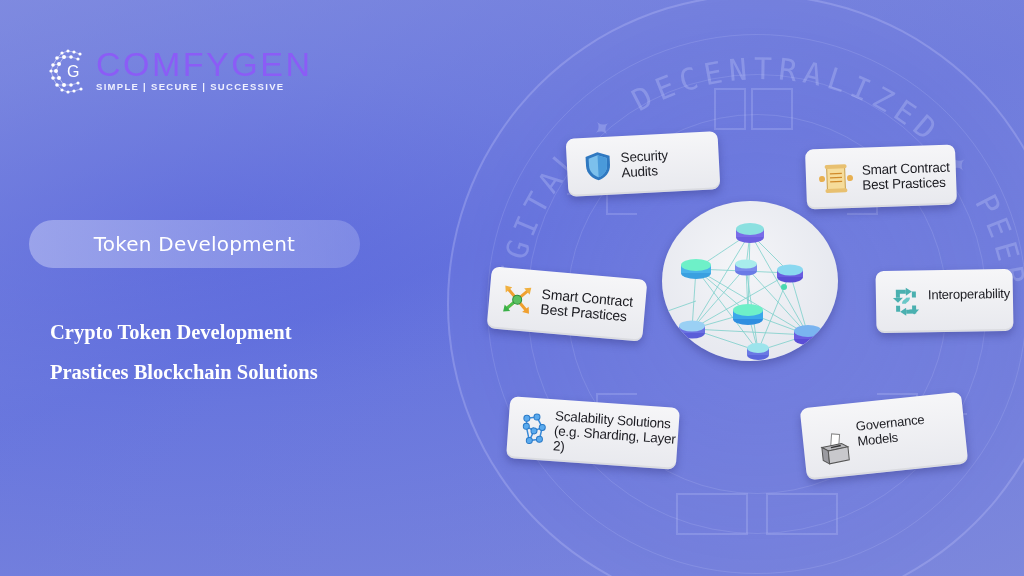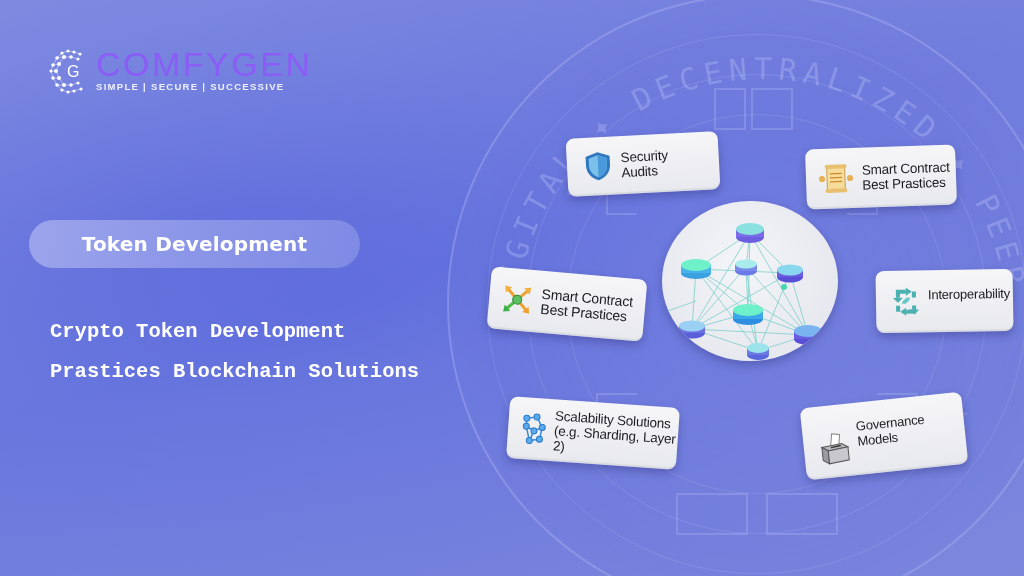--- a/index.html
+++ b/index.html
@@ -38,27 +38,27 @@
     letter-spacing: 1.3px; color: #eef0ff; line-height: 12px; margin-top: 2px;
   }
   
   .pill {
     position: absolute; left: 29px; top: 220px; width: 331px; height: 48px;
     border-radius: 24px;
     background: linear-gradient(90deg, rgba(175,182,240,0.7), rgba(150,160,235,0.55));
     display: flex; align-items: center; justify-content: center;
   }
   .pill span {
-    font-family: "DejaVu Sans", sans-serif; font-weight: 700; font-size: 20px;
+    font-family: "DejaVu Sans", sans-serif; font-weight: 400; font-size: 20px;
     color: #ffffff; letter-spacing: 0.2px;
   }
   
   .headline { position: absolute; left: 50px; top: 312px; }
   .headline div {
-    font-family: Liberation Mono, monospace; font-weight: 700; font-size: 20.5px;
+    font-family: Liberation Serif, serif; font-weight: 700; font-size: 20.5px;
     color: #ffffff; line-height: 40px; white-space: nowrap;
   }
   
   .card {
     position: absolute; background: linear-gradient(180deg, #f6f6f8 0%, #e8e9ee 100%);
     border-radius: 8px;
     box-shadow: 0 4px 8px rgba(40,40,110,0.35), inset 0 -2px 0 rgba(0,0,0,0.06);
     display: flex; align-items: center;
   }
   .card .icon { flex: 0 0 auto; display: flex; align-items: center; justify-content: center; }

